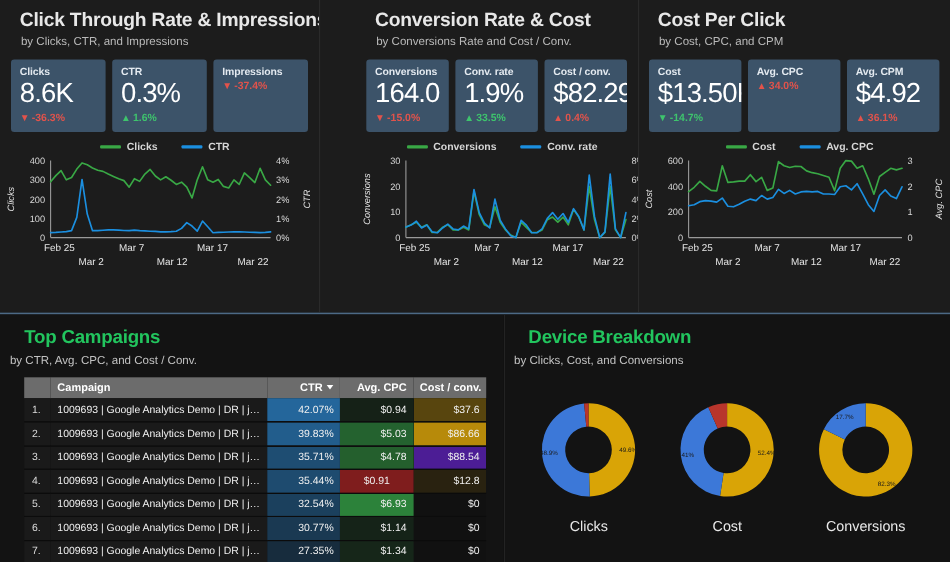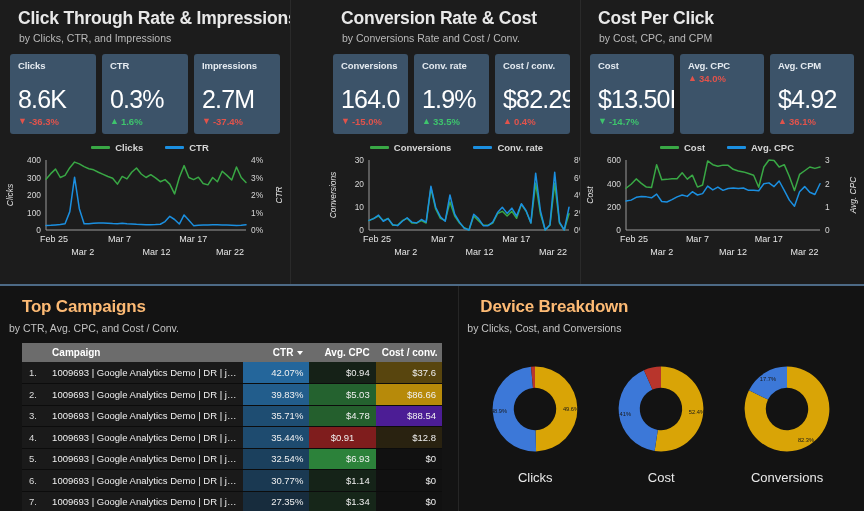--- a/index.html
+++ b/index.html
@@ -33,21 +33,21 @@
   .card {
     background: #3c5369; border-radius: 3px;
     padding: 6px 8px 7px 8px; flex: 1; min-width: 0; overflow: hidden;
   }
   .card-label {
     color: #e4eaf0; font-size: 9.5px; font-weight: bold;
     white-space: nowrap; overflow: hidden; letter-spacing: -0.1px;
   }
   .card-value {
     color: #ffffff; font-size: 25px; font-weight: normal;
-    line-height: 1.1; margin-top: 15px; white-space: nowrap;
+    line-height: 1.1; margin-top: 1px; white-space: nowrap;
     letter-spacing: -0.8px;
   }
   .card-delta {
     font-size: 9.5px; font-weight: bold; margin-top: 2px;
     white-space: nowrap; display: flex; align-items: center; gap: 2px;
   }
   .card-delta.up-good, .card-delta.dn-good { color: #3ec46d; }
   .card-delta.up-bad, .card-delta.dn-bad { color: #e2534b; }
   .arrow { font-size: 9px; line-height: 1; }
 
@@ -64,21 +64,21 @@
 
   
   .divider { width: 864px; height: 2px; background: #4d6a86; }
 
   
   .bottom-row { display: flex; width: 864px; height: 225px; background: #111111; }
   .panel-b { position: relative; height: 225px; background: #131313; }
   .panel-b.left { width: 470px; }
   .panel-b.right { width: 416px; box-shadow: inset 1px 0 0 #262626; }
   .btitle {
-    color: #fdba74; font-size: 17px; font-weight: bold;
+    color: #22c55e; font-size: 17px; font-weight: bold;
     padding: 11px 0 0 22px; white-space: nowrap; letter-spacing: -0.2px;
   }
   .bsub { color: #c2c2c2; font-size: 10.5px; padding: 5px 0 0 9px; white-space: nowrap; }
 
   
   .tbl { margin: 9px 0 0 22px; width: 420px; border-collapse: collapse; table-layout: fixed; }
   .tbl th {
     background: #6c6c6c; color: #ffffff; font-size: 10px; font-weight: bold;
     height: 19px; padding: 0 6px; text-align: right; white-space: nowrap;
   }
@@ -126,21 +126,20 @@
         <div class="card">
           <div class="card-label">CTR</div>
           <div class="card-value">0.3%</div>
           <div class="card-delta up-good">
               <span class="arrow">▲</span>
               <span>1.6%</span>
             </div>
         </div>
         <div class="card">
           <div class="card-label">Impressions</div>
-          <div class="card-value">2.7M</div>
           <div class="card-delta dn-bad">
               <span class="arrow">▼</span>
               <span>-37.4%</span>
             </div>
         </div>
       </div>
       <div class="chart-wrap">
         <div class="legend">
           <div class="lg">
               <span class="lg-swatch" style="background:#39a845"></span>

